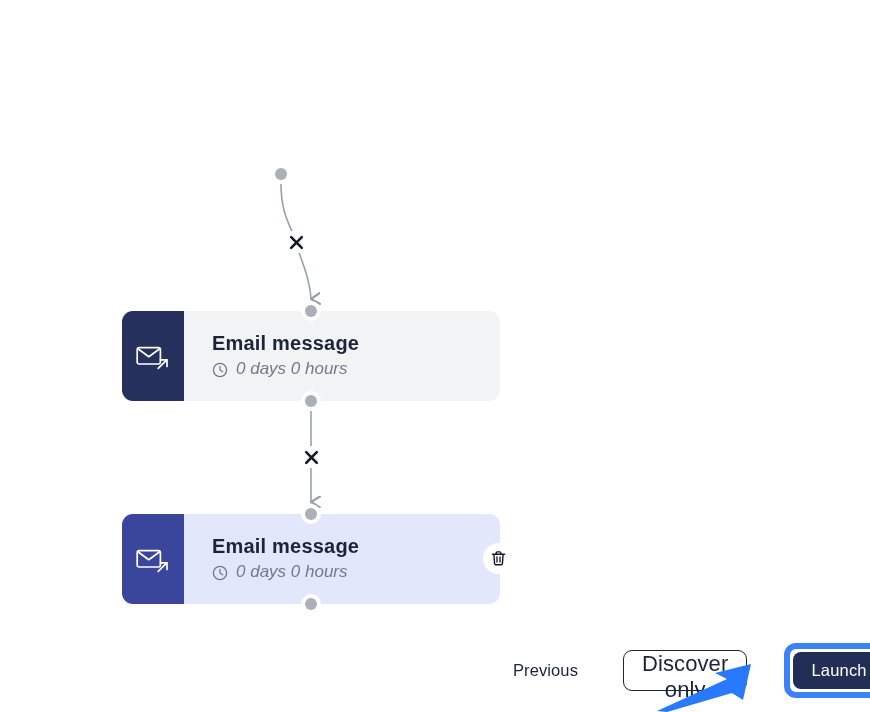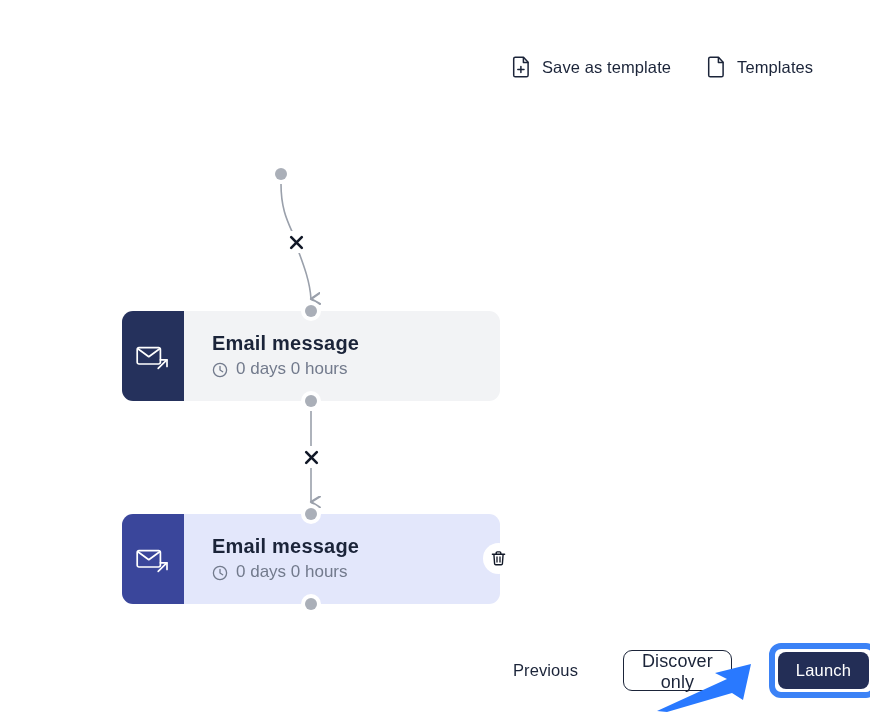--- a/index.html
+++ b/index.html
@@ -105,20 +105,21 @@
     letter-spacing: .2px;
     line-height: 1.25;
   }
   .node-sub {
     display: flex;
     align-items: center;
     gap: 8px;
     font-size: 17px;
     color: #727a8c;
     line-height: 1.3;
+    font-style: italic;
   }
   .clock-icon { width: 16px; height: 16px; display: block; flex: 0 0 auto; }
 
   
   .handle {
     position: absolute;
     width: 20px;
     height: 20px;
     border-radius: 50%;
     background: #ffffff;
@@ -197,21 +198,21 @@
     cursor: pointer;
     letter-spacing: .1px;
   }
   .btn-discover {
     background: #ffffff;
     border: 1.4px solid #1b2439;
     border-radius: 9px;
     height: 41px;
     padding: 0 18px;
     font-family: inherit;
-    font-size: 18px;
+    font-size: 22px;
     color: #1b2439;
     cursor: pointer;
     letter-spacing: .1px;
   }
   .launch-wrap {
     border: 6px solid #3b82f6;
     border-radius: 12px;
     padding: 3px;
     display: inline-flex;
   }
@@ -237,43 +238,20 @@
     height: 50px;
     pointer-events: none;
     z-index: 20;
   }
 </style>
 </head>
 <body>
 
 <div id="root">
 
-  <div class="header-actions">
-
-    <button class="header-action">
-      <span class="ha-icon-wrap">
-        <svg class="ha-icon" viewBox="0 0 19 22" fill="none" xmlns="http://www.w3.org/2000/svg">
-          <path d="M11.5 1.2H3.3a1.6 1.6 0 0 0-1.6 1.6v16.4a1.6 1.6 0 0 0 1.6 1.6h11.2a1.6 1.6 0 0 0 1.6-1.6V6.2L11.5 1.2z" stroke="#1b2439" stroke-width="1.5" stroke-linejoin="round"></path>
-          <path d="M11.4 1.4v5h5" stroke="#1b2439" stroke-width="1.5" stroke-linejoin="round"></path>
-          <path d="M8.9 10.4v6.2M5.8 13.5h6.2" stroke="#1b2439" stroke-width="1.5" stroke-linecap="round"></path>
-        </svg>
-      </span>
-      <span class="ha-label">Save as template</span>
-    </button>
-
-    <button class="header-action">
-      <span class="ha-icon-wrap">
-        <svg class="ha-icon" viewBox="0 0 19 22" fill="none" xmlns="http://www.w3.org/2000/svg">
-          <path d="M11.5 1.2H3.3a1.6 1.6 0 0 0-1.6 1.6v16.4a1.6 1.6 0 0 0 1.6 1.6h11.2a1.6 1.6 0 0 0 1.6-1.6V6.2L11.5 1.2z" stroke="#1b2439" stroke-width="1.5" stroke-linejoin="round"></path>
-          <path d="M11.4 1.4v5h5" stroke="#1b2439" stroke-width="1.5" stroke-linejoin="round"></path>
-        </svg>
-      </span>
-      <span class="ha-label">Templates</span>
-    </button>
-  </div>
 
   <svg class="edges" viewBox="0 0 870 712" xmlns="http://www.w3.org/2000/svg">
     <defs>
       <marker id="arrowhead" markerWidth="8" markerHeight="8" refX="4" refY="6" orient="auto">
         <path d="M0.6 0.5 L4 6 L7.4 0.5" fill="none" stroke="#9aa0ab" stroke-width="1.4" stroke-linecap="round" stroke-linejoin="round"></path>
       </marker>
     </defs>
 
     <path d="M281 184 C 281 210, 288 222, 294 236" stroke="#9aa0ab" stroke-width="1.6" fill="none"></path>
     <path d="M298 250 C 304 266, 310 282, 311 299" stroke="#9aa0ab" stroke-width="1.6" fill="none" marker-end="url(#arrowhead)"></path>

